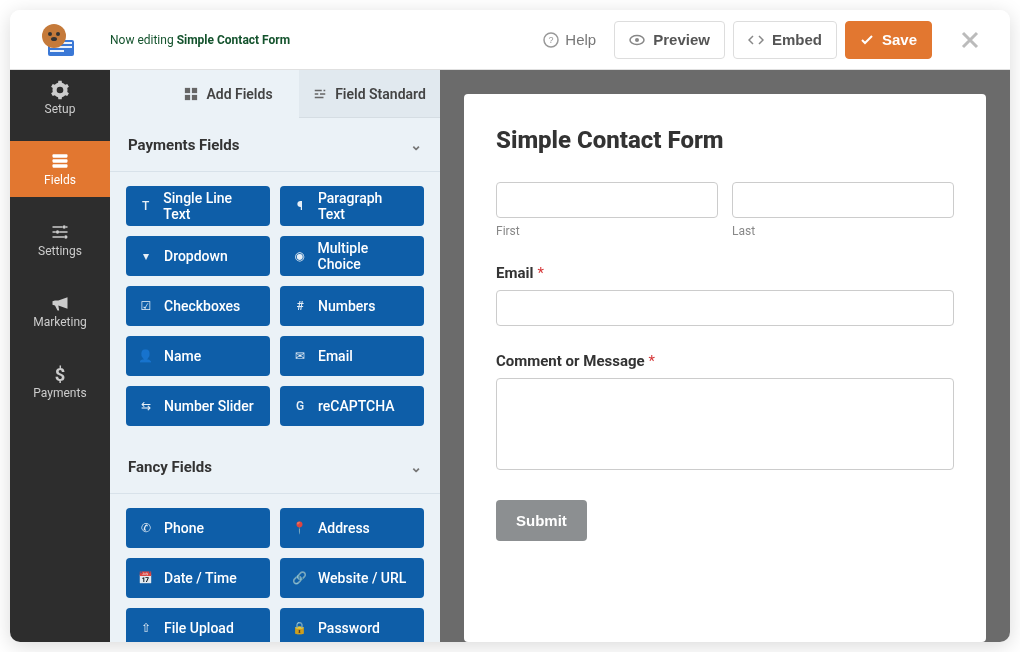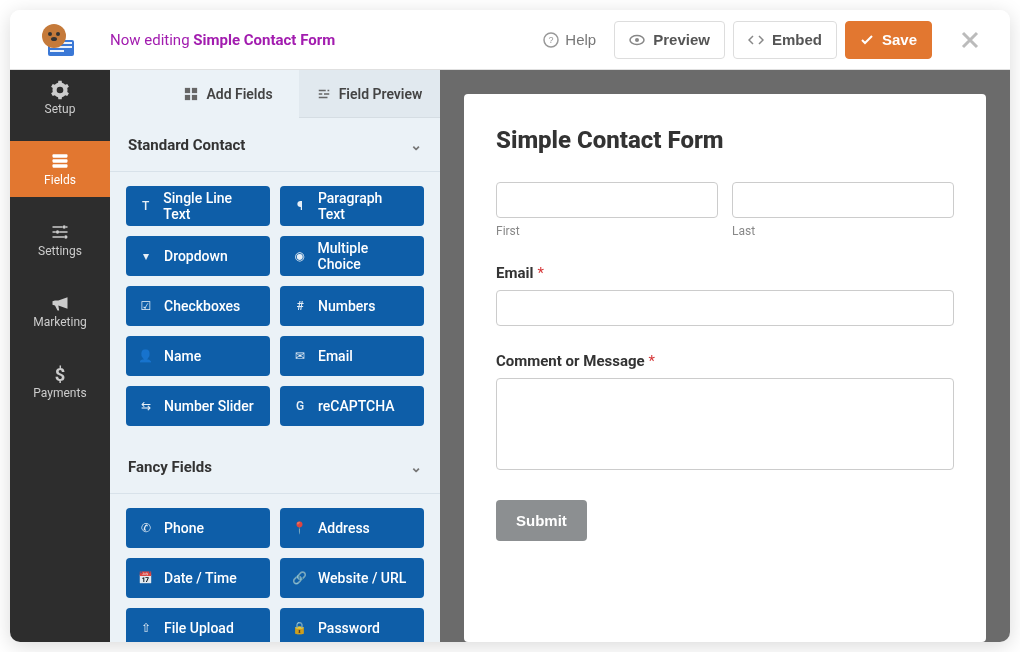--- a/index.html
+++ b/index.html
@@ -35,22 +35,22 @@
       width: 100px;
       display:flex;
       align-items:center;
       justify-content:center;
     }
     .logo {
       width: 40px;
       height: 40px;
     }
     .editing-label {
-      font-size: 15px;
-      color:#a21caf;
+      font-size: 12px;
+      color:#14532d;
       text-align:center;
     }
     .editing-label .form-name { font-weight: 700; }
     .header-actions {
       margin-left: auto;
       display: flex;
       align-items: center;
       gap: 8px;
     }
     .help-btn {
@@ -284,27 +284,27 @@
               <rect x="9" y="1" width="6" height="6"></rect>
               <rect x="1" y="9" width="6" height="6"></rect>
               <rect x="9" y="9" width="6" height="6"></rect>
             </svg>
           <span>Add Fields</span>
         </div>
         <div class="panel-tab">
           <svg viewBox="0 0 16 16">
               <path d="M2 4h8M12 4h2M2 8h4M8 8h6M2 12h10M14 12h0" stroke="#666" stroke-width="1.5"></path>
             </svg>
-          <span>Field Preview</span>
+          <span>Field Standard</span>
         </div>
       </div>
       <div class="panel-scroll">
 
         <div class="section-head">
-          <span>Standard Contact</span>
+          <span>Payments Fields</span>
           <span class="chev">⌄</span>
         </div>
         <div class="fields-grid">
           <div class="field-pill">
               <span class="icn">T</span>
               <span>Single Line Text</span>
             </div>
           <div class="field-pill">
               <span class="icn">¶</span>
               <span>Paragraph Text</span>

